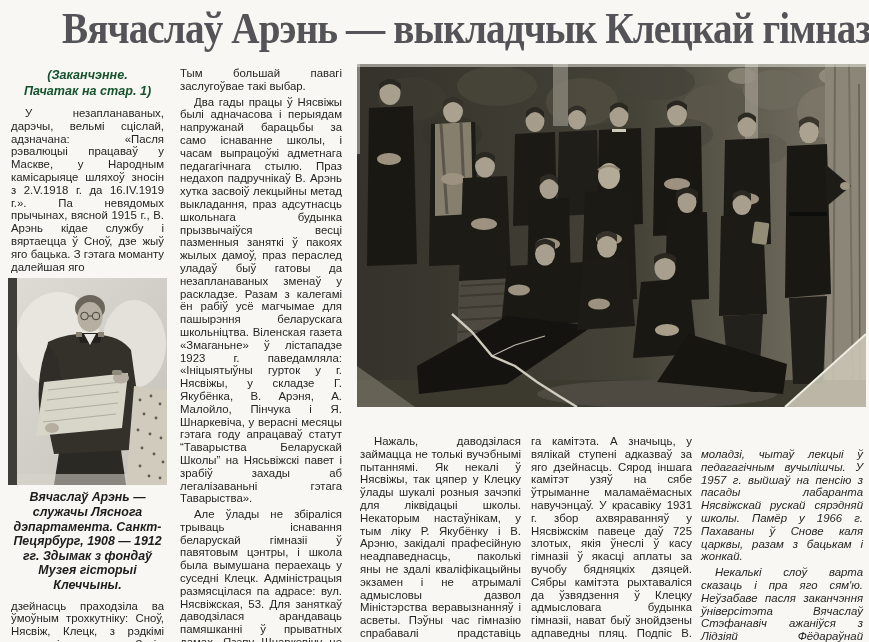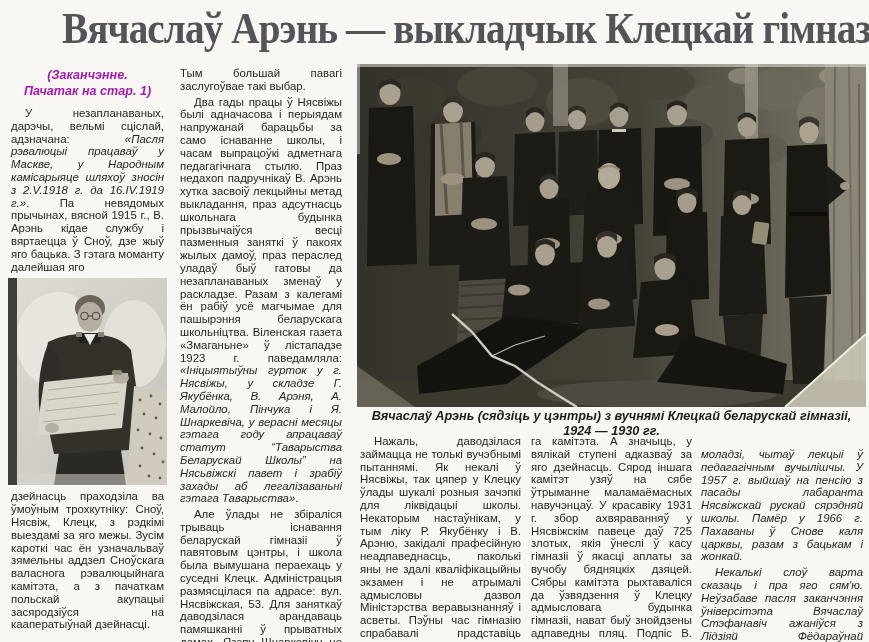--- a/index.html
+++ b/index.html
@@ -10,23 +10,23 @@
         font-family:"Liberation Serif",serif;font-weight:700;font-size:45px;line-height:56px;
         color:#545458;letter-spacing:-1px;transform:scaleX(0.87);transform-origin:50% 50%;}
   .col{position:absolute;top:64px;height:578px;overflow:hidden;}
   .col1{left:8px;width:159px;}
   .col2{left:177px;width:168px;}
   .col3{left:357px;top:432px;height:210px;width:167px;}
   .col4{left:528px;top:432px;height:210px;width:167px;}
   .col5{left:698px;top:445px;height:210px;width:168px;font-style:italic;}
   .body{margin:3px;font-size:11.4px;line-height:12.8px;text-align:justify;color:#242422;}
   .indent{text-indent:14px;}
-  .it{font-style:italic;}
+  .it{}
   .note{margin:4px 0 8px 0;font-weight:700;font-style:italic;font-size:12.6px;line-height:15.5px;
-        text-align:center;white-space:pre-line;color:#a21caf;}
+        text-align:center;white-space:pre-line;color:#14532d;}
   .portrait-fig{margin:5px 0 5px 0;width:159px;height:207px;}
   .portrait-fig svg{display:block;}
   .pcaption{margin:0 0 7px 0;font-weight:700;font-style:italic;font-size:12.4px;line-height:14.6px;
         text-align:center;color:#1c1c1a;}
   .groupzone{position:absolute;left:357px;top:64px;width:509px;}
   .group-fig{margin:0;width:509px;height:343px;}
   .gcaption{margin:2px 0 0 0;font-weight:700;font-style:italic;font-size:12.7px;line-height:15px;
         text-align:center;color:#1c1c1a;}
   figure{padding:0;}
 </style>
@@ -97,20 +97,21 @@
           <circle cx="146" cy="176" r="1.4"></circle>
             <circle cx="155" cy="184" r="1.4"></circle>
             <circle cx="132" cy="188" r="1.4"></circle>
           <circle cx="141" cy="198" r="1.4"></circle>
             <circle cx="152" cy="200" r="1.4"></circle>
         </g>
 
         <rect x="9" y="196" width="110" height="11" fill="#d8d6cc" opacity="0.55"></rect>
       </svg>
     </figure>
+    <div class="pcaption">Вячаслаў Арэнь — служачы Ляснога дэпартамента. Санкт-Пецярбург, 1908 — 1912 гг. Здымак з фондаў Музея гісторыі Клеччыны.</div>
     <p class="body">дзейнасць праходзіла ва ўмоўным трохкутніку: Сноў, Нясвіж, Клецк, з рэдкімі выездамі за яго межы. Зусім кароткі час ён узначальваў зямельны аддзел Сноўскага валаснога рэвалюцыйнага камітэта, а з пачаткам польскай акупацыі засяродзіўся на кааператыўнай дзейнасці.</p>
   </div>
 
   <div class="col col2">
     <p class="body">Тым большай павагі заслугоўвае такі выбар.</p>
     <p class="body indent"><span>Два гады працы ў Нясвіжы былі адначасова і перыядам напружанай барацьбы за само існаванне школы, і часам выпрацоўкі адметнага педагагічнага стылю. Праз недахоп падручнікаў В. Арэнь хутка засвоіў лекцыйны метад выкладання, праз адсутнасць школьнага будынка прызвычаіўся весці пазменныя заняткі ў пакоях жылых дамоў, праз пераслед уладаў быў гатовы да незапланаваных зменаў у раскладзе. Разам з калегамі ён рабіў усё магчымае для пашырэння беларускага школьніцтва. Віленская газета «Змаганьне» ў лістападзе 1923 г. паведамляла: </span><span class="it">«Ініцыятыўны гурток у г. Нясвіжы, у складзе Г. Якубёнка, В. Арэня, А. Малойло, Пінчука і Я. Шнаркевіча, у верасні месяцы гэтага году апрацаваў статут “Таварыства Беларускай Школы” на Нясьвіжскі павет і зрабіў захады аб легалізаваньні гэтага Таварыства»</span><span>.</span></p>
     <p class="body indent">Але ўлады не збіраліся трываць існавання беларускай гімназіі ў павятовым цэнтры, і школа была вымушана пераехаць у суседні Клецк. Адміністрацыя размясцілася па адрасе: вул. Нясвіжская, 53. Для заняткаў даводзілася арандаваць памяшканні ў прыватных дамах. Язэпу Шнаркевічу не дазволілі ўзначаліць навучальную ўстанову, і першым дырэктарам гімназіі стаў Антон Якімовіч (Рыгор Якубёнак зменіць яго пазней). Клецкая беларуская гімназія мела прыродазнаўча-матэматычны накірунак. В. Арэнь выкладаў адразу некалькі прадметаў: фізіку, геаграфію, прыродазнаўства, хімію. Ён акуратна запісваў свае лекцыі, а потым памнажаў на шапірографе і раздаваў вучням.</p>
   </div>
 
   <div class="groupzone">
@@ -266,21 +267,20 @@
         <path d="M135,292 L158,281 L188,272" fill="none" stroke="#d8d3c5" stroke-width="1.2" opacity="0.85"></path>
 
         <polygon points="509,343 428,343 509,270" fill="#c9c4b4" opacity="0.9"></polygon>
         <line x1="428" y1="343" x2="509" y2="270" stroke="#efece2" stroke-width="2"></line>
         <polygon points="0,343 58,343 0,302" fill="#8a8577" opacity="0.55"></polygon>
 
         <rect x="0" y="0" width="509" height="3" fill="#e6e3da" opacity="0.55"></rect>
         <rect x="0" y="0" width="3" height="90" fill="#e6e3da" opacity="0.45"></rect>
       </svg>
     </figure>
-    <figcaption class="gcaption">Вячаслаў Арэнь (сядзіць у цэнтры) з вучнямі Клецкай беларускай гімназіі, 1924 — 1930 гг.</figcaption>
   </div>
 
   <div class="col col3">
     <p class="body indent">Нажаль, даводзілася займацца не толькі вучэбнымі пытаннямі. Як некалі ў Нясвіжы, так цяпер у Клецку ўлады шукалі розныя зачэпкі для ліквідацыі школы. Некаторым настаўнікам, у тым ліку Р. Якубёнку і В. Арэню, закідалі прафесійную неадпаведнасць, паколькі яны не здалі кваліфікацыйны экзамен і не атрымалі адмысловы дазвол Міністэрства веравызнанняў і асветы. Пэўны час гімназію спрабавалі прадставіць асяродкам камуністычных ідэй і антыўрадавай дзейнасці (што ў нейкай ступені адпавядала рэчаіснасці). Выкарыстоўвалі і іншыя падставы. 4 верасня 1930 г.,</p>
   </div>
   <div class="col col4">
     <p class="body">га камітэта. А значыць, у вялікай ступені адказваў за яго дзейнасць. Сярод іншага камітэт узяў на сябе ўтрыманне маламаёмасных навучэнцаў. У красавіку 1931 г. збор ахвяраванняў у Нясвіжскім павеце даў 725 злотых, якія ўнеслі ў касу гімназіі ў якасці аплаты за вучобу бядняцкіх дзяцей. Сябры камітэта рыхтаваліся да ўзвядзення ў Клецку адмысловага будынка гімназіі, нават быў знойдзены адпаведны пляц. Подпіс В. Арэня, як сакратара, стаіць пад зваротам да грамадскасці, прынятым у чэрвені 1931 г., які адкідаў абвінавачванні ў тым, што гімназія</p>
   </div>
   <div class="col col5">
     <p class="body">моладзі, чытаў лекцыі ў педагагічным вучылішчы. У 1957 г. выйшаў на пенсію з пасады лабаранта Нясвіжскай рускай сярэдняй школы. Памёр у 1966 г. Пахаваны ў Снове каля царквы, разам з бацькам і жонкай.</p>

